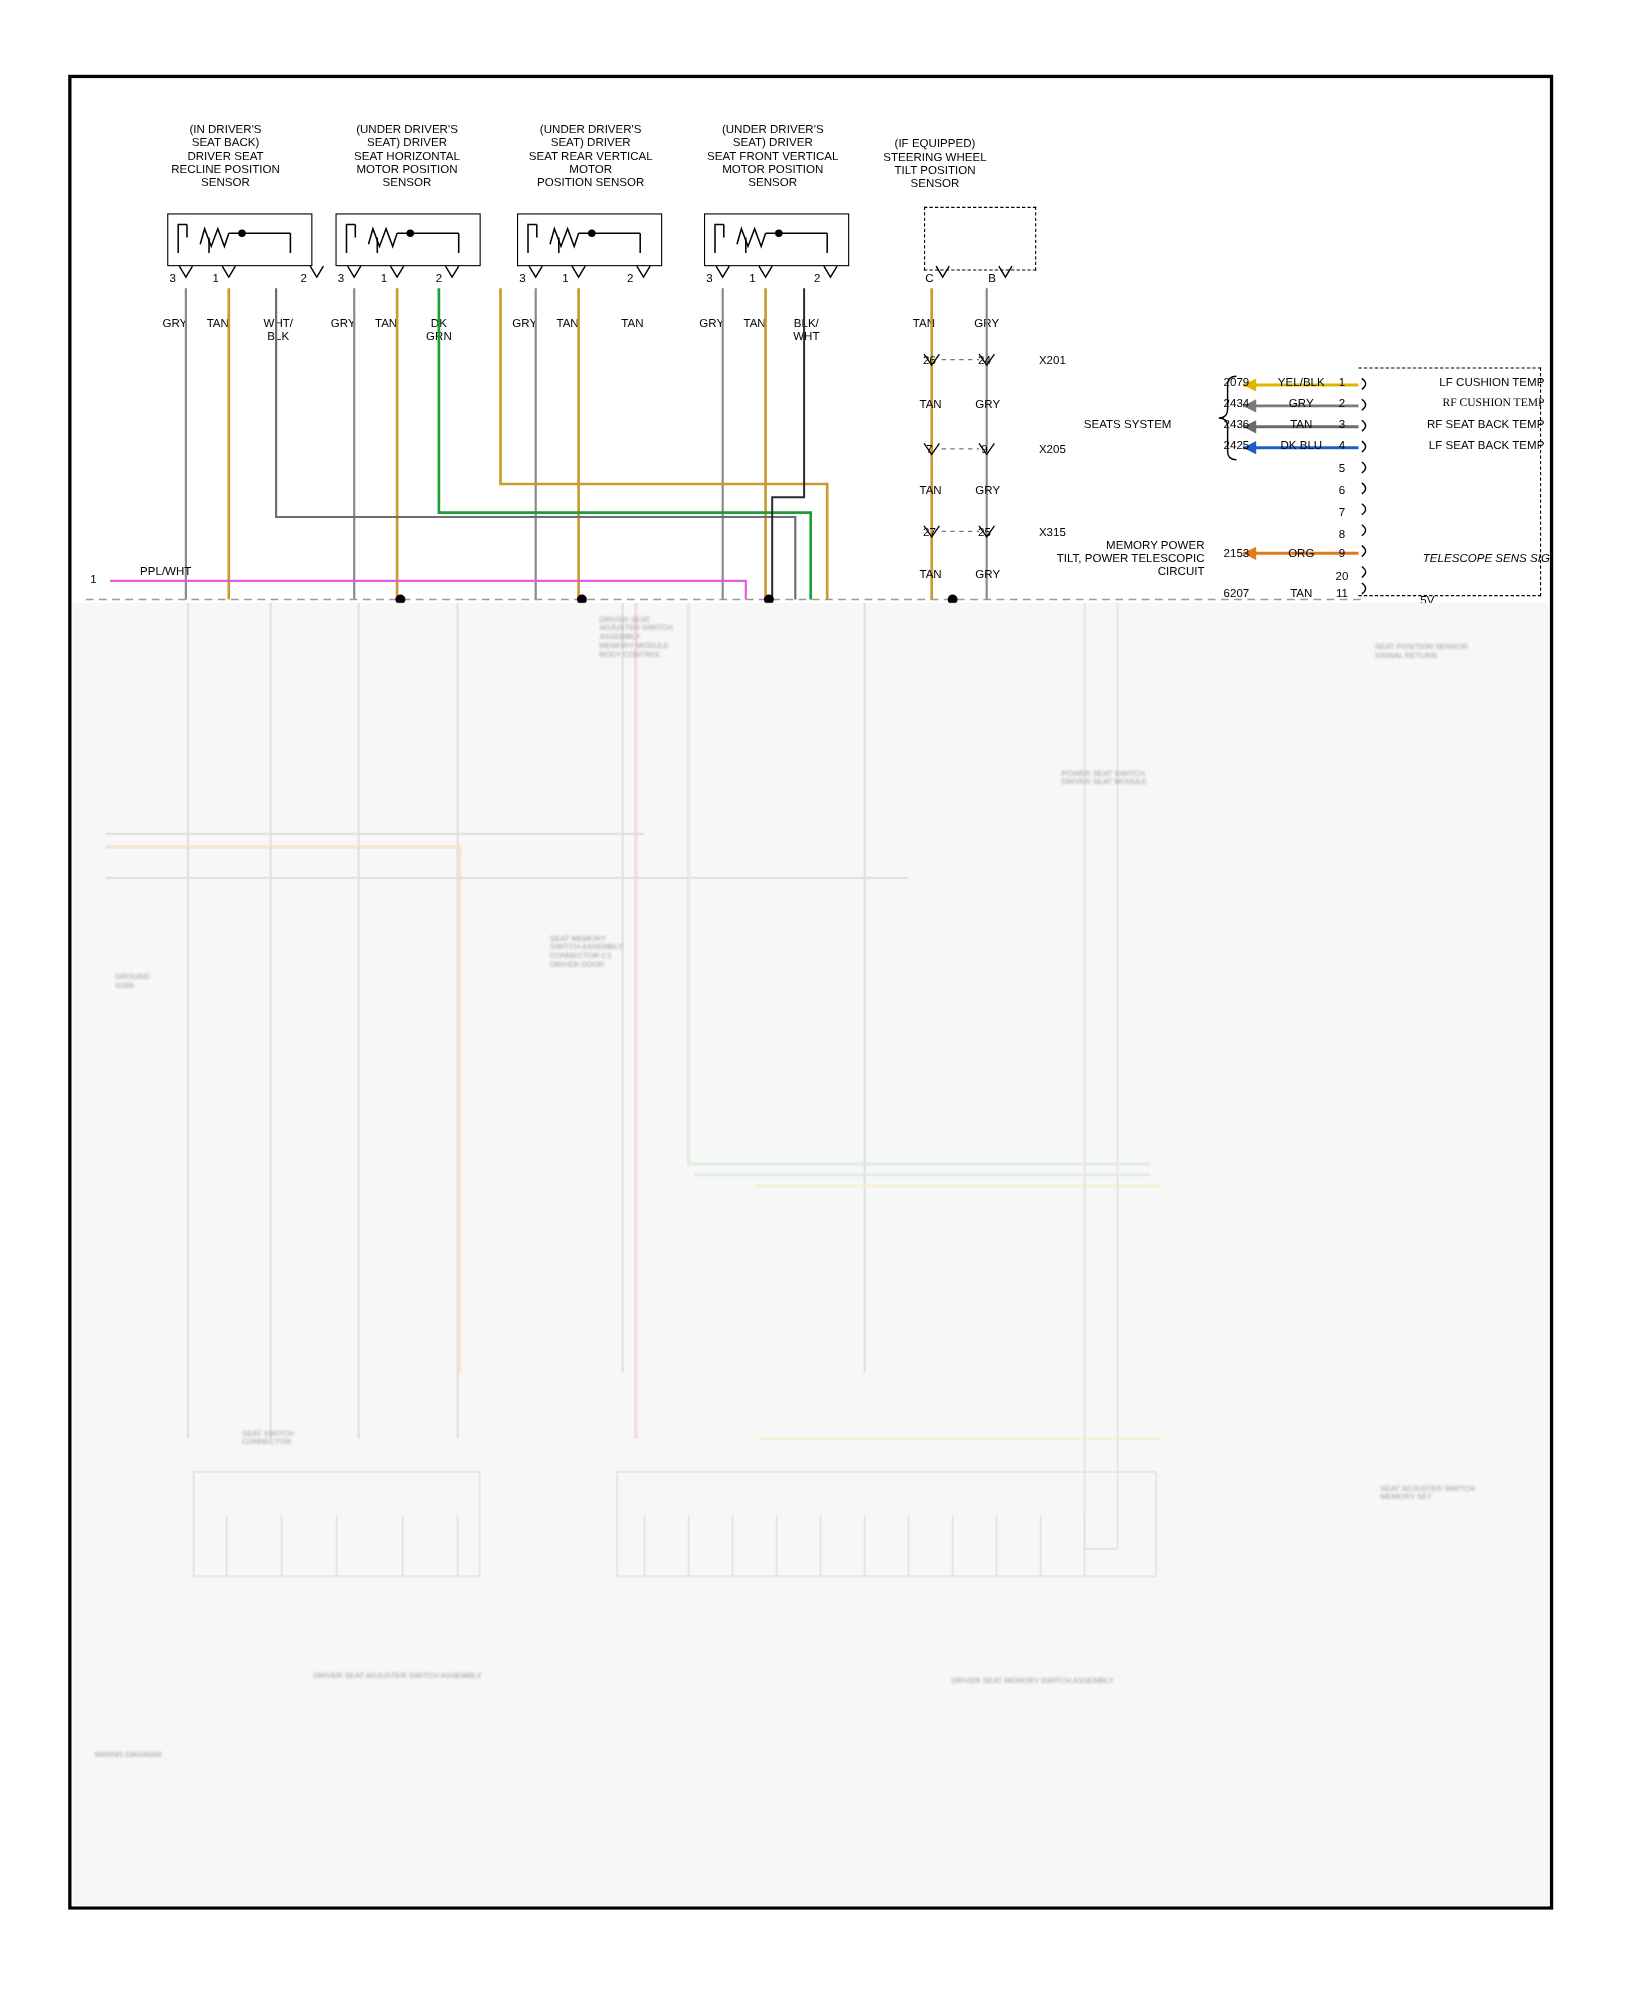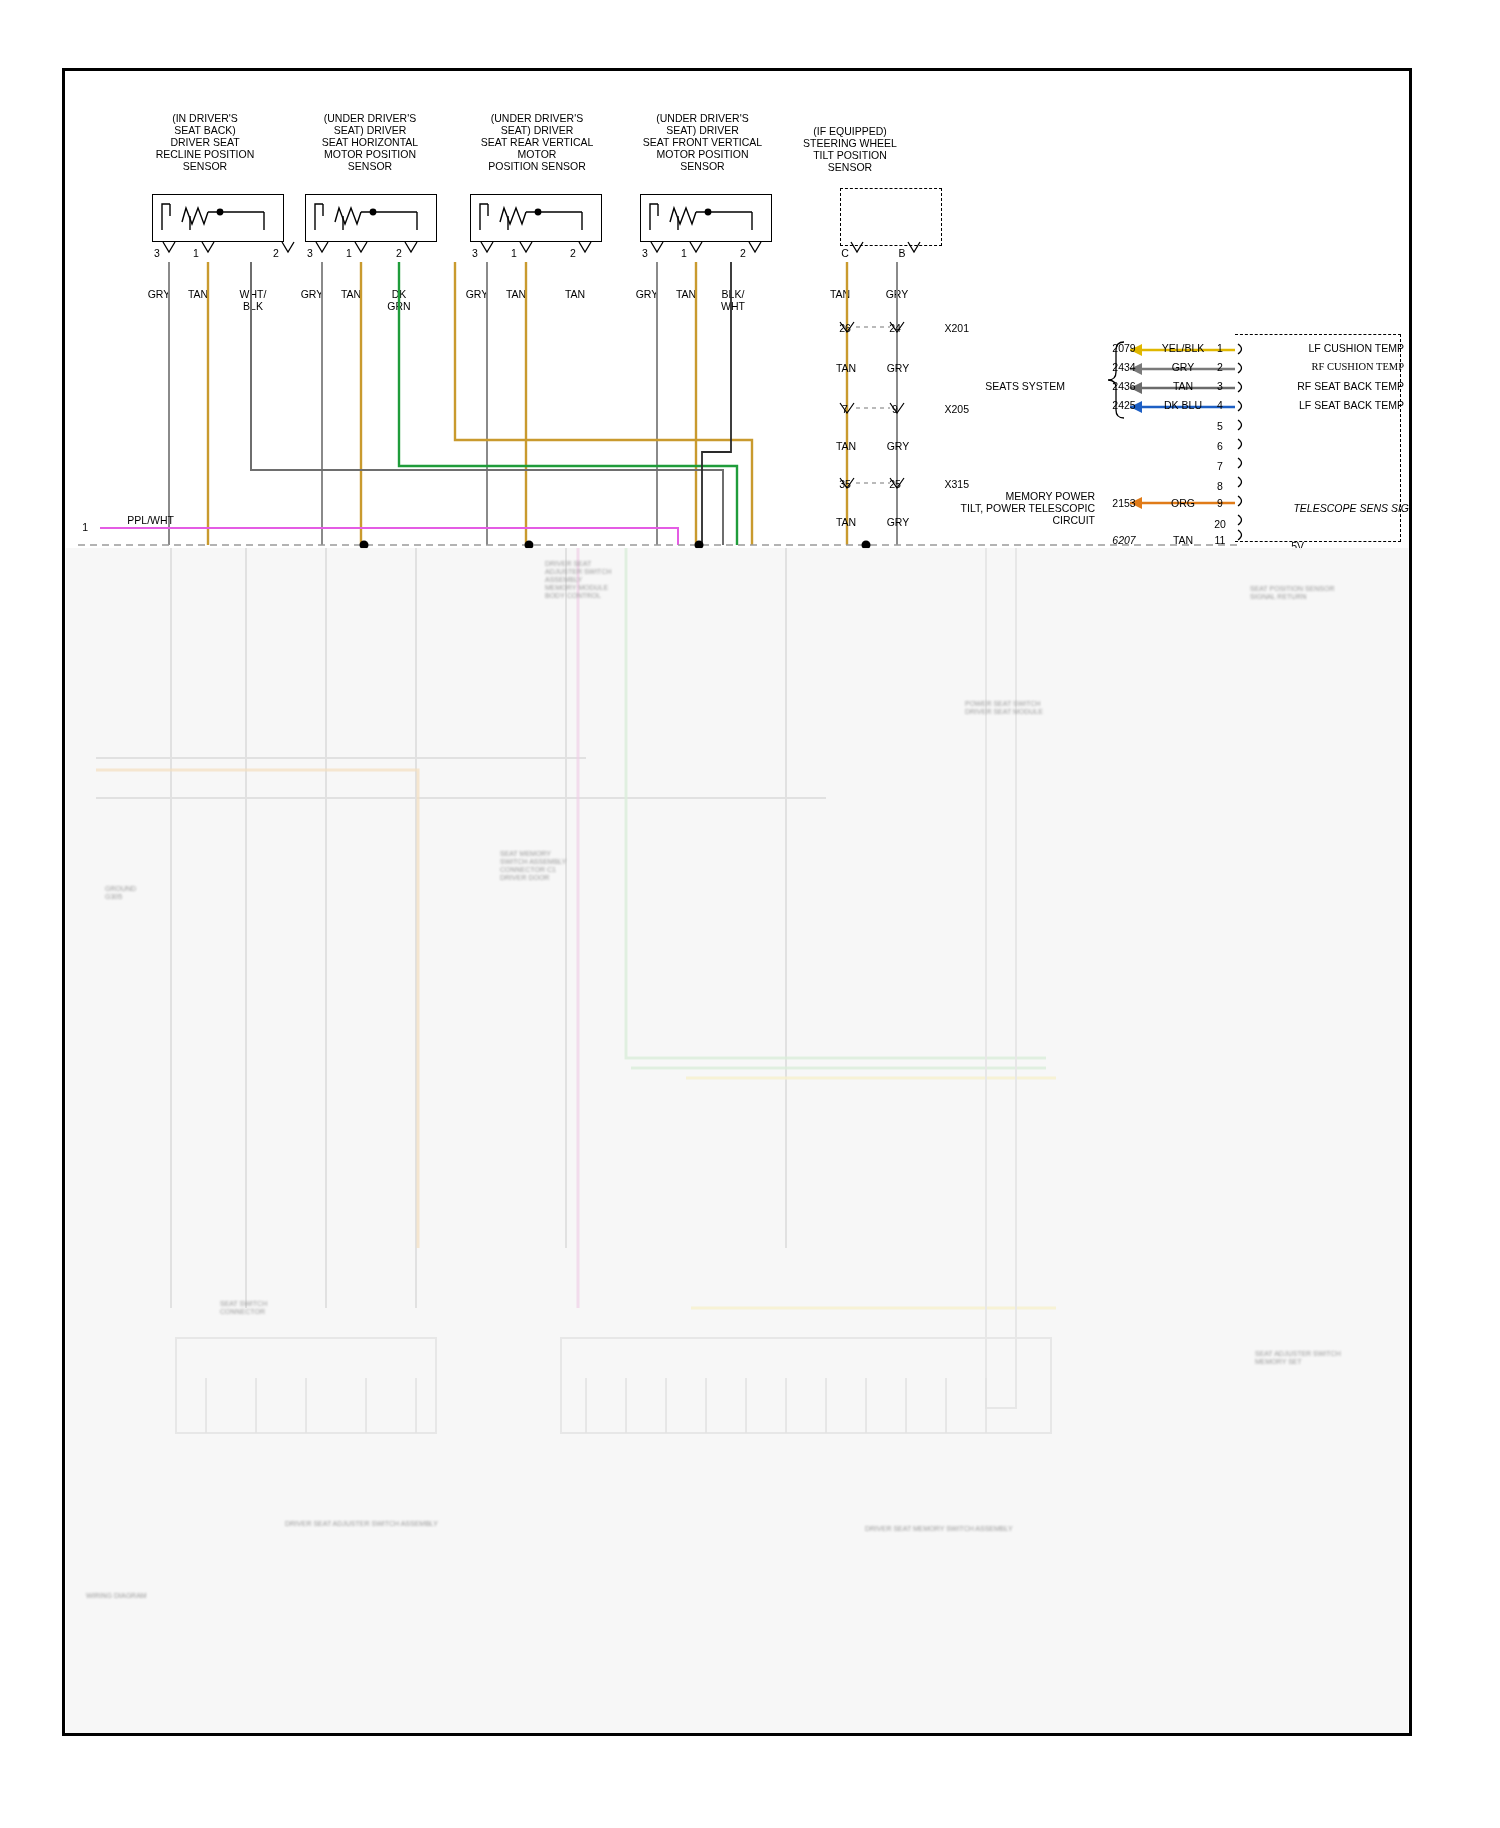--- a/index.html
+++ b/index.html
@@ -223,21 +223,21 @@
   <div class="lbl l" style="left:925px;top:322px;width:44px;">X201</div>
   <div class="lbl" style="left:828px;top:362px;width:36px;">TAN</div>
   <div class="lbl" style="left:880px;top:362px;width:36px;">GRY</div>
 
   <div class="lbl" style="left:835px;top:403px;width:20px;">7</div>
   <div class="lbl" style="left:885px;top:403px;width:20px;">9</div>
   <div class="lbl l" style="left:925px;top:403px;width:44px;">X205</div>
   <div class="lbl" style="left:828px;top:440px;width:36px;">TAN</div>
   <div class="lbl" style="left:880px;top:440px;width:36px;">GRY</div>
 
-  <div class="lbl" style="left:835px;top:478px;width:20px;">35</div>
+  <div class="lbl" style="left:835px;top:478px;width:20px;">27</div>
   <div class="lbl" style="left:885px;top:478px;width:20px;">25</div>
   <div class="lbl l" style="left:925px;top:478px;width:44px;">X315</div>
   <div class="lbl" style="left:828px;top:516px;width:36px;">TAN</div>
   <div class="lbl" style="left:880px;top:516px;width:36px;">GRY</div>
 
   <div class="cbox" style="left:1235px;top:334px;width:165px;height:206px;"></div>
 
   <svg style="position:absolute;left:1060px;top:330px;width:360px;height:220px;">
 
     <g>
@@ -302,21 +302,21 @@
   <div class="lbl" style="left:1212px;top:518px;width:16px;">20</div>
 
   <div class="lbl r" style="left:955px;top:490px;width:140px;">MEMORY POWER
 TILT, POWER TELESCOPIC
 CIRCUIT</div>
   <div class="lbl" style="left:1104px;top:497px;width:40px;">2153</div>
   <div class="lbl" style="left:1152px;top:497px;width:62px;">ORG</div>
   <div class="lbl" style="left:1212px;top:497px;width:16px;">9</div>
   <div class="lbl l" style="left:1244px;top:502px;width:165px;font-style:italic;">TELESCOPE SENS SIG</div>
 
-  <div class="lbl" style="left:1104px;top:534px;width:40px;font-style:italic;">6207</div>
+  <div class="lbl" style="left:1104px;top:534px;width:40px;">6207</div>
   <div class="lbl" style="left:1152px;top:534px;width:62px;">TAN</div>
   <div class="lbl" style="left:1212px;top:534px;width:16px;">11</div>
   <div class="lbl l" style="left:1244px;top:540px;width:60px;">5V</div>
 
   <div class="faded"></div>
 
   <svg style="position:absolute;left:66px;top:548px;width:1342px;height:1185px;opacity:.5;">
     <g stroke="#cccccc" stroke-width="2" fill="none">
       <path d="M105,0 L105,760"></path>
       <path d="M180,0 L180,760"></path>

